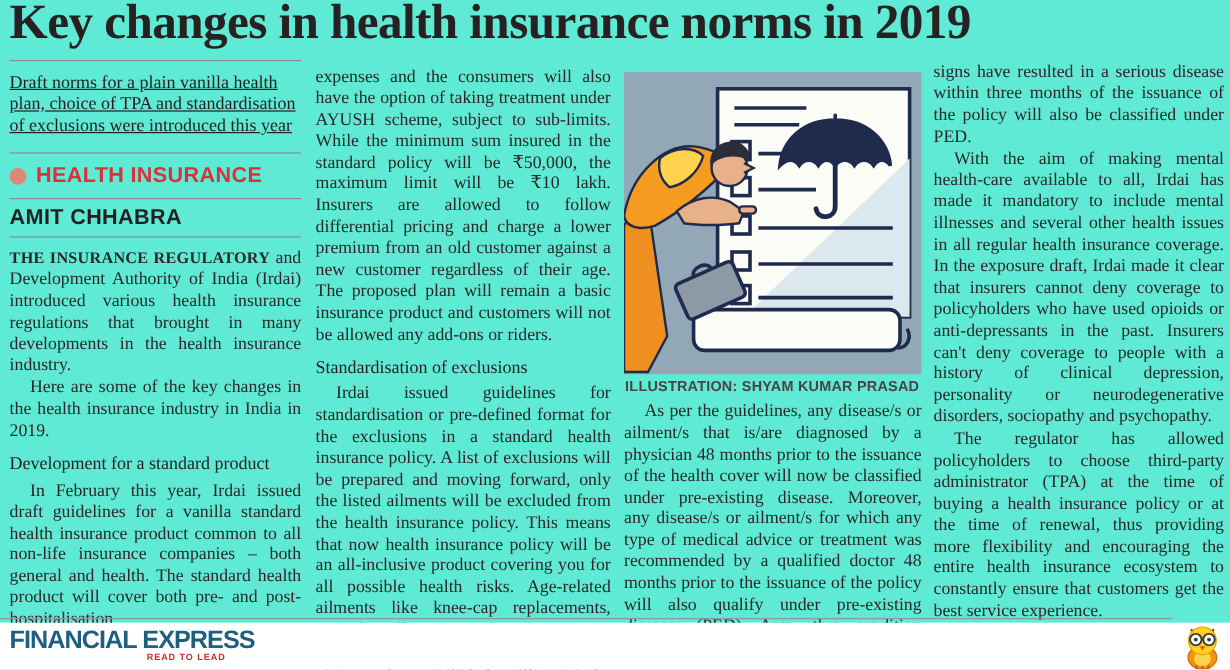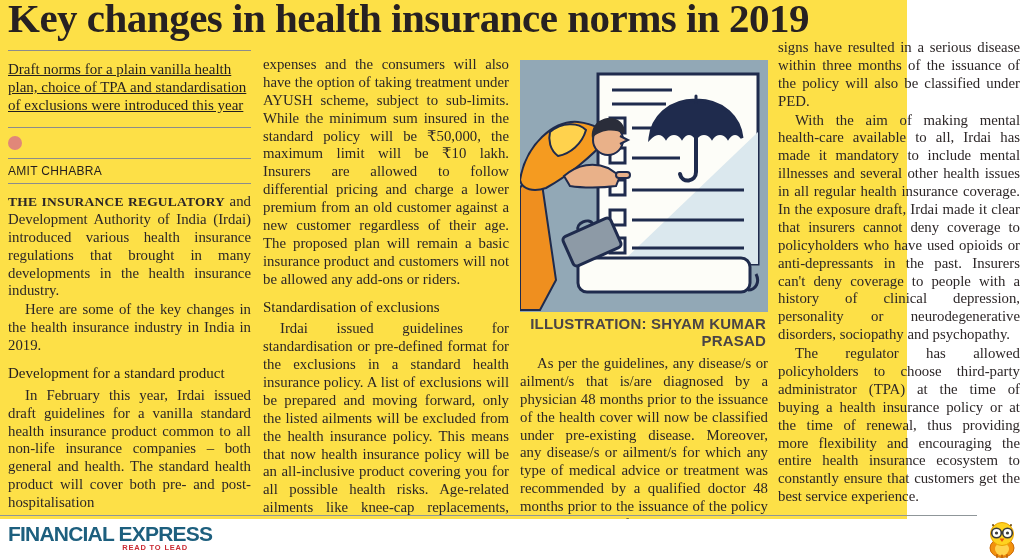--- a/index.html
+++ b/index.html
@@ -1,50 +1,50 @@
 <!DOCTYPE html>
 <html><head>
 <meta charset="utf-8">
 <style>
   html,body{margin:0;padding:0;}
   body{width:1025px;height:558px;overflow:hidden;background:#fff;}
   #page{position:relative;width:1025px;height:558px;background:#fff;}
-  #article{position:absolute;left:0;top:0;width:907px;height:519px;background:#fde047;}
+  #article{position:absolute;left:0;top:0;width:1025px;height:519px;background:#5eead4;}
 
   .headline{position:absolute;left:8px;top:-6px;width:1010px;
     font-family:"Liberation Serif","DejaVu Serif",serif;font-size:41px;font-weight:600;
     letter-spacing:-0.5px;color:#272122;}
 
   .col{position:absolute;font-family:"Liberation Serif","DejaVu Serif",serif;color:#2c2627;}
   #col1{left:8px;top:50px;width:243px;}
   #col2{left:263px;top:56px;width:246px;}
   #col3{left:520px;top:60px;width:248px;}
-  #col4{left:778px;top:39px;width:242px;}
+  #col4{left:778px;top:52px;width:242px;}
 
   .rule{height:1px;background:#8c8c8c;margin:0;}
   .standfirst{font-size:15px;line-height:1.2;color:#231e1f;padding:9px 0 13px;text-decoration:underline;}
   .kicker-row{display:flex;align-items:center;gap:8px;padding:8px 0;}
   .kicker-dot{width:14px;height:14px;border-radius:50%;background:#e18779;flex:0 0 auto;}
   .kicker{font-family:"Liberation Sans","DejaVu Sans",sans-serif;font-weight:800;
     font-size:18px;letter-spacing:0.3px;color:#d8323c;}
-  .author{font-family:"Liberation Sans","DejaVu Sans",sans-serif;font-weight:400;
-    font-size:12px;letter-spacing:0.3px;color:#231e1f;padding:5px 0;}
+  .author{font-family:"Liberation Sans","DejaVu Sans",sans-serif;font-weight:700;
+    font-size:18px;letter-spacing:0.3px;color:#231e1f;padding:5px 0;}
 
   .para{font-size:14.8px;line-height:1.21;text-align:justify;margin:0 0 1px 0;}
   .indent{text-indent:17px;}
   .lead-in{font-family:Liberation Serif, serif;font-weight:700;
     font-size:13.5px;letter-spacing:0.2px;}
   .first-para{margin-top:9px;}
 
   .subhead{font-size:15px;font-weight:400;color:#231e1f;margin:11px 0 5px 0;line-height:1.05;}
 
   .illo-wrap{width:248px;}
   .illo{display:block;width:248px;height:252px;}
   .illo-caption{font-family:"Liberation Sans","DejaVu Sans",sans-serif;font-weight:700;
-    font-size:15px;letter-spacing:0.2px;color:#4a4446;text-align:right;padding:3px 2px 6px 0;}
+    font-size:12px;letter-spacing:0.2px;color:#4a4446;text-align:right;padding:3px 2px 6px 0;}
 
   .bottom-rule{position:absolute;left:0;top:515px;width:977px;height:1px;background:#8f9699;}
 
   #footer{position:absolute;left:0;top:519px;width:1025px;height:39px;background:#ffffff;}
   .brand-block{position:absolute;left:8px;top:3px;width:180px;text-align:right;}
   .brand{font-family:"Liberation Sans","DejaVu Sans",sans-serif;font-weight:700;
     font-size:21px;letter-spacing:-0.8px;color:#1d5f7e;white-space:nowrap;}
   .tagline{font-family:"Liberation Sans","DejaVu Sans",sans-serif;font-weight:700;
     font-size:7.5px;letter-spacing:0.8px;color:#c92a32;margin-top:-3px;}
   .meta-block{position:absolute;left:196px;top:1px;
@@ -60,20 +60,21 @@
   <div id="article">
 
     <div class="headline">Key changes in health insurance norms in 2019</div>
 
     <div class="col" id="col1">
       <div class="rule"></div>
       <div class="standfirst">Draft norms for a plain vanilla health plan, choice of TPA and standardisation of exclusions were introduced this year</div>
       <div class="rule"></div>
       <div class="kicker-row">
         <span class="kicker-dot"></span>
+        <span class="kicker">HEALTH INSURANCE</span>
       </div>
       <div class="rule"></div>
       <div class="author">AMIT CHHABRA</div>
       <div class="rule"></div>
       <p class="para first-para"><span class="lead-in">THE INSURANCE REGULATORY</span><span> and Development Authority of India (Irdai) introduced various health insurance regulations that brought in many developments in the health insurance industry.</span></p>
       <p class="para indent">Here are some of the key changes in the health insurance industry in India in 2019.</p>
       <div class="subhead">Development for a standard product</div>
       <p class="para indent">In February this year, Irdai issued draft guidelines for a vanilla standard health insurance product common to all non-life insurance companies – both general and health. The standard health product will cover both pre- and post-hospitalisation</p>
     </div>
 

